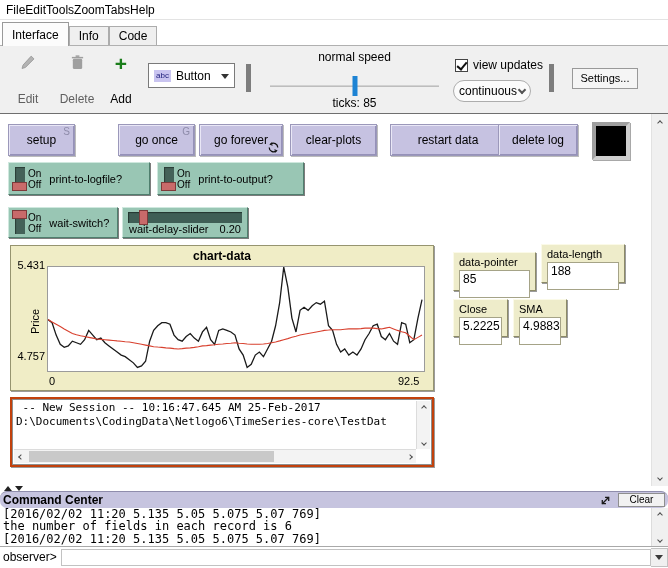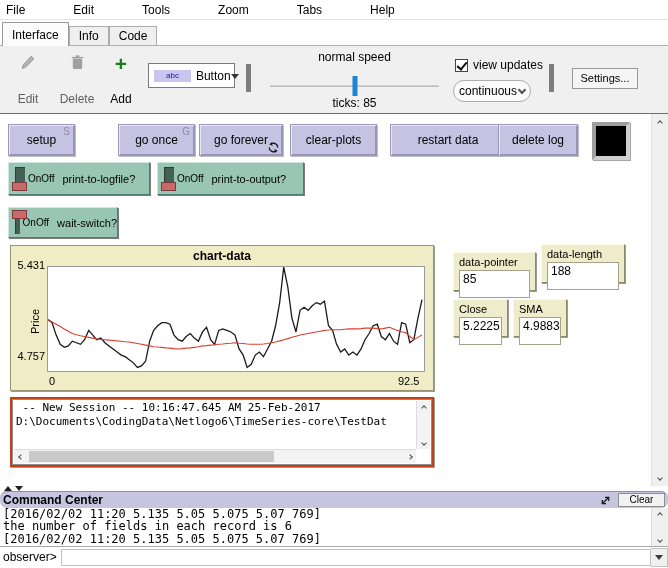--- a/index.html
+++ b/index.html
@@ -1,37 +1,37 @@
 <!DOCTYPE html>
 <html><head>
 <meta charset="utf-8">
 <style>
   html,body{margin:0;padding:0;width:668px;height:568px;overflow:hidden;
     font-family:"Liberation Sans",sans-serif;background:#fff;color:#000;}
   *{box-sizing:border-box;}
 
   
   .menubar{height:20px;background:#fff;display:flex;align-items:center;font-size:12px;border-bottom:1px solid #e3e3e3;}
-  .menu-item{padding:0 24px;cursor:default;}
+  .menu-item{padding:0 0;cursor:default;}
   .menu-item:first-child{padding-left:6px;}
 
   
   .tabbar{height:26px;background:#fff;display:flex;align-items:flex-end;padding-left:2px;border-bottom:1px solid #b0b0b0;position:relative;}
   .tab{font-size:12px;padding:2px 9px 3px;border:1px solid #acacac;border-bottom:none;background:#efefef;height:19px;text-align:right;}
   .tab.active{background:#fcfcfc;height:24px;padding-top:5px;margin-bottom:-1px;z-index:2;border-color:#9a9a9a;}
 
   
   .toolbar{position:relative;height:68px;background:#f0f0f0;border-bottom:1px solid #6f6f6f;font-size:12px;}
   .tool{position:absolute;top:8px;height:52px;display:flex;flex-direction:column;align-items:center;justify-content:space-between;}
   .tool .tlabel{font-size:12px;color:#5f5f5f;}
   .tool.add .tlabel{color:#000;}
   .plus{color:#1a7d1a;font-size:21px;font-weight:bold;line-height:20px;}
   .combo{position:absolute;display:flex;align-items:center;background:#fff;border:1px solid #7a7a7a;font-size:12px;padding:0 5px;}
   .widget-combo{left:148px;top:17px;width:87px;height:25px;}
-  .abc-badge{background:#c9c4f0;color:#1d1d7a;font-size:8px;padding:0 12px;margin-right:5px;height:12px;line-height:12px;}
+  .abc-badge{background:#c9c4f0;color:#1d1d7a;font-size:8px;padding:0 2px;margin-right:5px;height:12px;line-height:12px;}
   .caret{margin-left:auto;width:0;height:0;border:4px solid transparent;border-top:5px solid #333;position:relative;top:3px;}
   .vdiv{position:absolute;width:5px;height:28px;background:#7d7d7d;}
   .speed{position:absolute;left:262px;top:4px;width:185px;height:60px;}
   .speed .sp-label{text-align:center;}
   .sp-track{position:absolute;left:8px;right:8px;top:35px;height:2px;background:#d2d2d2;border-bottom:1px solid #bdbdbd;}
   .sp-thumb{position:absolute;left:50%;top:26px;width:5px;height:20px;background:#1d83d4;transform:translateX(-50%);}
   .sp-ticks{position:absolute;top:46px;width:100%;text-align:center;}
   .vu-row{position:absolute;left:455px;top:12px;display:flex;align-items:center;}
   .checkbox{width:13px;height:13px;border:1px solid #454545;background:#fff;position:relative;display:inline-block;margin-right:5px;}
   .checkbox::after{content:"";position:absolute;left:3px;top:0px;width:4px;height:8px;border:solid #111;border-width:0 2px 2px 0;transform:rotate(40deg);}
@@ -51,21 +51,21 @@
   .nl-button .key{position:absolute;top:1px;right:4px;font-size:10px;color:#8e8caa;}
   .nl-button .forever{position:absolute;right:3px;bottom:2px;width:11px;height:11px;}
   .nl-view{position:absolute;left:592px;top:8px;width:38px;height:38px;background:#000;
     border:4px solid #cfcfcf;border-top-color:#9f9f9f;border-left-color:#9f9f9f;box-shadow:1px 1px 0 #a8a8a8;}
   .teal{background:#99c6b4;border-top:1px solid #cfe8de;border-left:1px solid #cfe8de;border-right:1px solid #4f7f6e;border-bottom:1px solid #4f7f6e;box-shadow:1px 1px 0 #7c7c7c;}
   .nl-switch{position:absolute;display:flex;align-items:center;font-size:11px;}
   .sw-toggle{width:10px;height:23px;background:#446158;margin-left:6px;position:relative;box-shadow:inset 1px 1px 1px #2a3c36;}
   .sw-handle{position:absolute;left:-3px;width:15px;height:9px;background:#c96a6a;border:1px solid #7e3a3a;}
   .sw-on .sw-handle{top:-1px;}
   .sw-off .sw-handle{bottom:-1px;}
-  .sw-onoff{display:flex;flex-direction:row;font-size:10px;line-height:11px;margin-left:3px;}
+  .sw-onoff{display:flex;flex-direction:column;font-size:10px;line-height:11px;margin-left:3px;}
   .sw-label{margin-left:8px;white-space:nowrap;}
   .nl-slider{position:absolute;font-size:11px;}
   .sl-track{position:absolute;left:5px;right:5px;top:4px;height:11px;background:#3f5e55;box-shadow:inset 1px 1px 1px #23352f;}
   .sl-handle{position:absolute;top:-2px;width:9px;height:15px;background:#c96a6a;border:1px solid #7e3a3a;}
   .sl-caption{position:absolute;left:6px;right:6px;bottom:2px;display:flex;justify-content:space-between;white-space:nowrap;}
   .nl-monitor{position:absolute;background:#eeecca;border-top:1px solid #fbfae8;border-left:1px solid #fbfae8;border-right:1px solid #8c8a67;border-bottom:1px solid #8c8a67;box-shadow:1px 1px 0 #9b9b9b;font-size:11px;padding:3px 5px 4px;}
   .mon-label{margin-bottom:2px;white-space:nowrap;}
   .mon-value{background:#fff;border:1px solid #a5a387;padding:1px 3px 0;font-size:12px;height:28px;}
   .nl-plot{position:absolute;left:10px;top:131px;width:424px;height:146px;background:#f0edc6;border:1px solid #96946f;box-shadow:1px 1px 0 #9b9b9b;font-size:11px;}
   .plot-title{position:absolute;top:3px;left:0;right:0;text-align:center;font-weight:bold;font-size:12px;}
@@ -237,20 +237,29 @@
     <div class="sw-toggle sw-on">
         <div class="sw-handle"></div>
       </div>
     <div class="sw-onoff">
       <span>On</span>
       <span>Off</span>
     </div>
     <span class="sw-label">wait-switch?</span>
   </div>
 
+  <div class="nl-slider teal" style="left:122px;top:93px;width:126px;height:31px;">
+    <div class="sl-track">
+      <div class="sl-handle" style="left: calc(13% - 4px);"></div>
+    </div>
+    <div class="sl-caption">
+      <span>wait-delay-slider</span>
+      <span>0.20</span>
+    </div>
+  </div>
 
   <div class="nl-plot">
     <div class="plot-title">chart-data</div>
     <div class="plot-ymax">5.431</div>
     <div class="plot-ymin">4.757</div>
     <div class="plot-ylabel">Price</div>
     <div class="plot-area">
         <svg id="chart-svg" preserveAspectRatio="none" viewBox="0 0 378 106">
           <polyline points="0.0,53.6 4.1,56.8 8.2,69.4 12.3,78.8 16.3,81.9 20.4,80.4 24.5,75.6 28.6,77.2 32.7,78.8 36.8,74.1 40.9,64.6 45.0,69.4 49.0,74.1 53.1,72.5 57.2,77.2 61.3,80.4 65.4,83.5 69.5,86.7 73.6,89.8 77.6,91.4 81.7,94.5 85.8,97.7 89.9,102.4 94.0,100.8 98.1,96.1 102.2,75.6 106.2,64.6 110.3,59.9 114.4,56.8 118.5,56.8 122.6,58.3 126.7,69.4 130.8,74.1 134.9,75.6 138.9,70.9 143.0,67.8 147.1,72.5 151.2,75.6 155.3,66.2 159.4,61.5 163.5,74.1 167.5,78.8 171.6,64.6 175.7,63.1 179.8,64.6 183.9,66.2 188.0,69.4 192.1,83.5 196.2,89.8 200.2,102.4 204.3,99.2 208.4,89.8 212.5,86.7 216.6,91.4 220.7,83.5 224.8,75.6 228.8,59.9 232.9,36.3 237.0,0.2 241.1,20.6 245.2,52.1 249.3,66.2 253.4,44.2 257.4,41.0 261.5,44.2 265.6,39.5 269.7,36.3 273.8,37.9 277.9,34.8 282.0,59.9 286.1,64.6 290.1,78.8 294.2,86.7 298.3,83.5 302.4,89.8 306.5,86.7 310.6,89.8 314.7,83.5 318.7,74.1 322.8,67.8 326.9,59.9 331.0,58.3 335.1,70.9 339.2,74.1 343.3,67.8 347.4,75.6 351.4,78.8 355.5,56.8 359.6,58.3 363.7,77.2 367.8,74.1 371.9,52.1 376.0,33.2" fill="none" stroke="#1a1a1a" stroke-width="1.3"></polyline>
           <polyline points="0.0,53.6 4.1,56.0 8.2,58.3 12.3,60.7 16.3,63.1 20.4,65.4 24.5,67.8 28.6,69.0 32.7,70.1 36.8,70.9 40.9,71.7 45.0,72.5 49.0,73.3 53.1,73.8 57.2,74.1 61.3,74.5 65.4,74.9 69.5,75.3 73.6,75.6 77.6,76.1 81.7,76.4 85.8,77.2 89.9,78.0 94.0,78.8 98.1,79.6 102.2,80.4 106.2,81.2 110.3,81.6 114.4,81.9 118.5,82.4 122.6,82.7 126.7,83.2 130.8,83.5 134.9,83.2 138.9,82.7 143.0,82.4 147.1,81.9 151.2,81.2 155.3,80.4 159.4,80.1 163.5,79.6 167.5,79.3 171.6,78.8 175.7,78.5 179.8,78.0 183.9,77.7 188.0,77.2 192.1,77.7 196.2,78.0 200.2,78.5 204.3,78.8 208.4,78.8 212.5,78.8 216.6,78.5 220.7,78.0 224.8,77.2 228.8,76.4 232.9,75.3 237.0,74.1 241.1,73.0 245.2,71.7 249.3,70.6 253.4,69.4 257.4,68.6 261.5,67.8 265.6,67.0 269.7,66.2 273.8,65.4 277.9,64.6 282.0,64.3 286.1,63.9 290.1,63.9 294.2,63.9 298.3,63.5 302.4,63.1 306.5,63.1 310.6,63.1 314.7,62.8 318.7,62.3 322.8,62.3 326.9,62.3 331.0,62.8 335.1,63.1 339.2,62.3 343.3,61.5 347.4,63.1 351.4,64.6 355.5,65.9 359.6,67.0 363.7,70.6 367.8,74.1 371.9,71.7 376.0,69.4" fill="none" stroke="#d8402e" stroke-width="1.1"></polyline>

